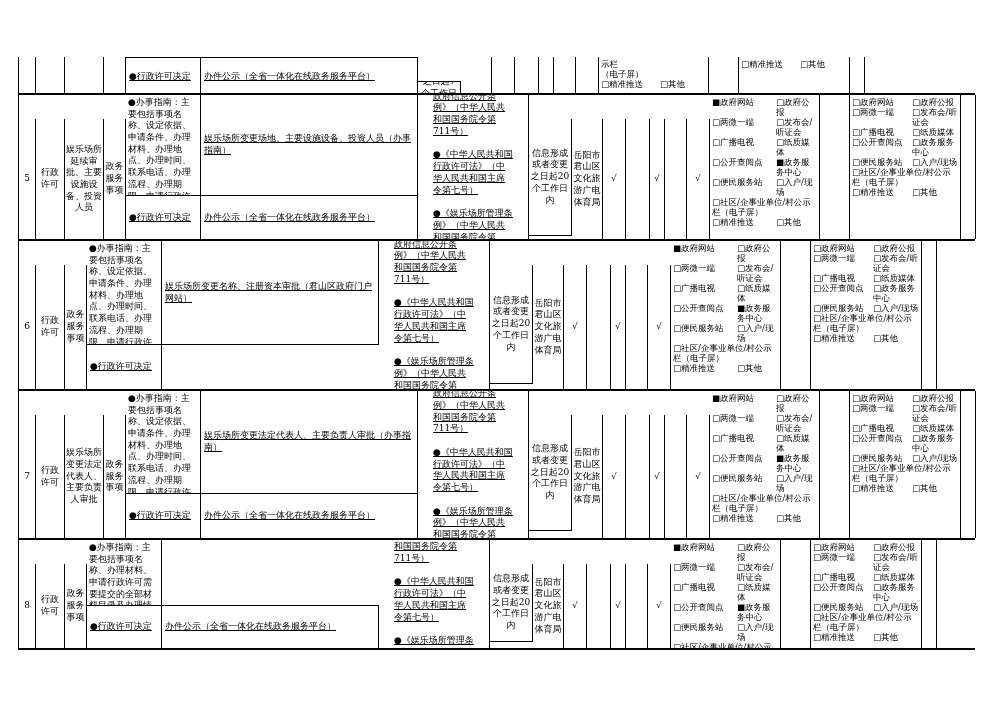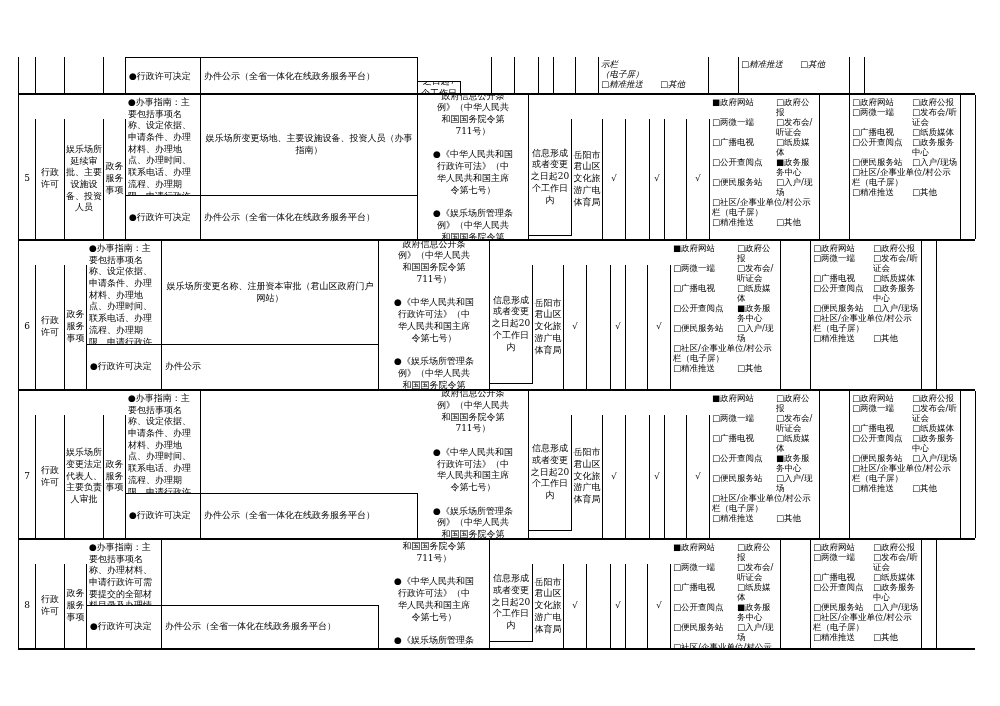--- a/index.html
+++ b/index.html
@@ -4,23 +4,23 @@
 <style>
   * { margin:0; padding:0; box-sizing:border-box; }
   html,body { width:1000px; height:706px; background:#ffffff; overflow:hidden; }
   body { font-family:"DejaVu Serif","Liberation Serif",serif; color:#000; font-size:9px; line-height:1.3; }
   .tbl { position:absolute; left:18px; top:57px; width:957px; border-left:1px solid #000; border-bottom:2px solid #000; }
   .row { display:flex; align-items:stretch; }
   .row.main { border-top:2px solid #000; }
   .cell { border-right:1px solid #000; overflow:hidden; flex-shrink:0; }
   .bt { border-top:1px solid #000; }
   .vc { display:flex; align-items:center; justify-content:center; text-align:center; padding:1px;margin-top:24px; }
-  .vcl { display:flex; align-items:center; text-align:center; padding:19px 3px; }
+  .vcl { display:flex; align-items:center; text-align:left; padding:19px 3px;text-decoration:underline; }
   .top { padding:2px 2px; text-align:left; }
-  .pre { white-space:pre-line;font-style:italic; }
+  .pre { white-space:pre-line; }
   .stack { display:flex; flex-direction:column; flex-shrink:0; overflow:hidden; }
   .subrow { display:flex; align-items:stretch; overflow:hidden; }
   .sub1 { border-bottom:1px solid #000; }
   .sub2 { flex:1 1 auto; }
   .legal-item { margin:12px; }
   .chfont { font-size:8.5px; line-height:1.18; }
   .chgrid { display:grid; column-gap:2px; row-gap:0; padding:2px 2px; align-content:start; font-size:8.5px; line-height:1.18; }
   .chgrid.g1 { grid-template-columns:62px 1fr; }
   .chgrid.g2 { grid-template-columns:58px 1fr; }
   .chitem { display:block; }
@@ -128,21 +128,20 @@
         <div class="cell vc" style="width: 17px;">6</div>
         <div class="cell vc" style="width: 29px;">行政许可</div>
         <div class="cell vc" style="width: 22px;">政务服务事项</div>
         <div class="stack" style="width: 292px;">
           <div class="subrow sub1" style="height: 119px;">
             <div class="cell top" style="width: 75px;">●办事指南：主要包括事项名称、设定依据、申请条件、办理材料、办理地点、办理时间、联系电话、办理流程、办理期限、申请行政许可需要提交的全部材料目录及办理情</div>
             <div class="cell vcl" style="width: 217px;">娱乐场所变更名称、注册资本审批（君山区政府门户网站）</div>
           </div>
           <div class="subrow sub2">
             <div class="cell vcl" style="width: 75px;">●行政许可决定</div>
-            <div class="cell vcl" style="width: 217px;">办件公示</div>
           </div>
         </div>
         <div class="cell vcl" style="width: 111px;">
           <div>
             <div class="legal-item">●《中华人民共和国政府信息公开条例》（中华人民共和国国务院令第711号）</div>
             <div class="legal-item">●《中华人民共和国行政许可法》（中华人民共和国主席令第七号）</div>
             <div class="legal-item">●《娱乐场所管理条例》（中华人民共和国国务院令第458号）</div>
           </div>
         </div>
         <div class="stack" style="width: 43px;">
@@ -193,20 +192,21 @@
         <div class="cell" style="width: 15px;"></div>
       </div>
       <div class="row main" style="height: 149px;">
         <div class="cell vc" style="width: 17px;">7</div>
         <div class="cell vc" style="width: 29px;">行政许可</div>
         <div class="cell vc" style="width: 39px;">娱乐场所变更法定代表人、主要负责人审批</div>
         <div class="cell vc" style="width: 22px;">政务服务事项</div>
         <div class="stack" style="width: 292px;">
           <div class="subrow sub1" style="height: 116px;">
             <div class="cell top" style="width: 75px;">●办事指南：主要包括事项名称、设定依据、申请条件、办理材料、办理地点、办理时间、联系电话、办理流程、办理期限、申请行政许可需要提交的全部材料目录及办理情</div>
+            <div class="cell vcl" style="width: 217px;">娱乐场所变更法定代表人、主要负责人审批（办事指南）</div>
           </div>
           <div class="subrow sub2">
             <div class="cell vcl" style="width: 75px;">●行政许可决定</div>
             <div class="cell vcl" style="width: 217px;">办件公示（全省一体化在线政务服务平台）</div>
           </div>
         </div>
         <div class="cell vcl" style="width: 111px;">
           <div>
             <div class="legal-item">●《中华人民共和国政府信息公开条例》（中华人民共和国国务院令第711号）</div>
             <div class="legal-item">●《中华人民共和国行政许可法》（中华人民共和国主席令第七号）</div>

